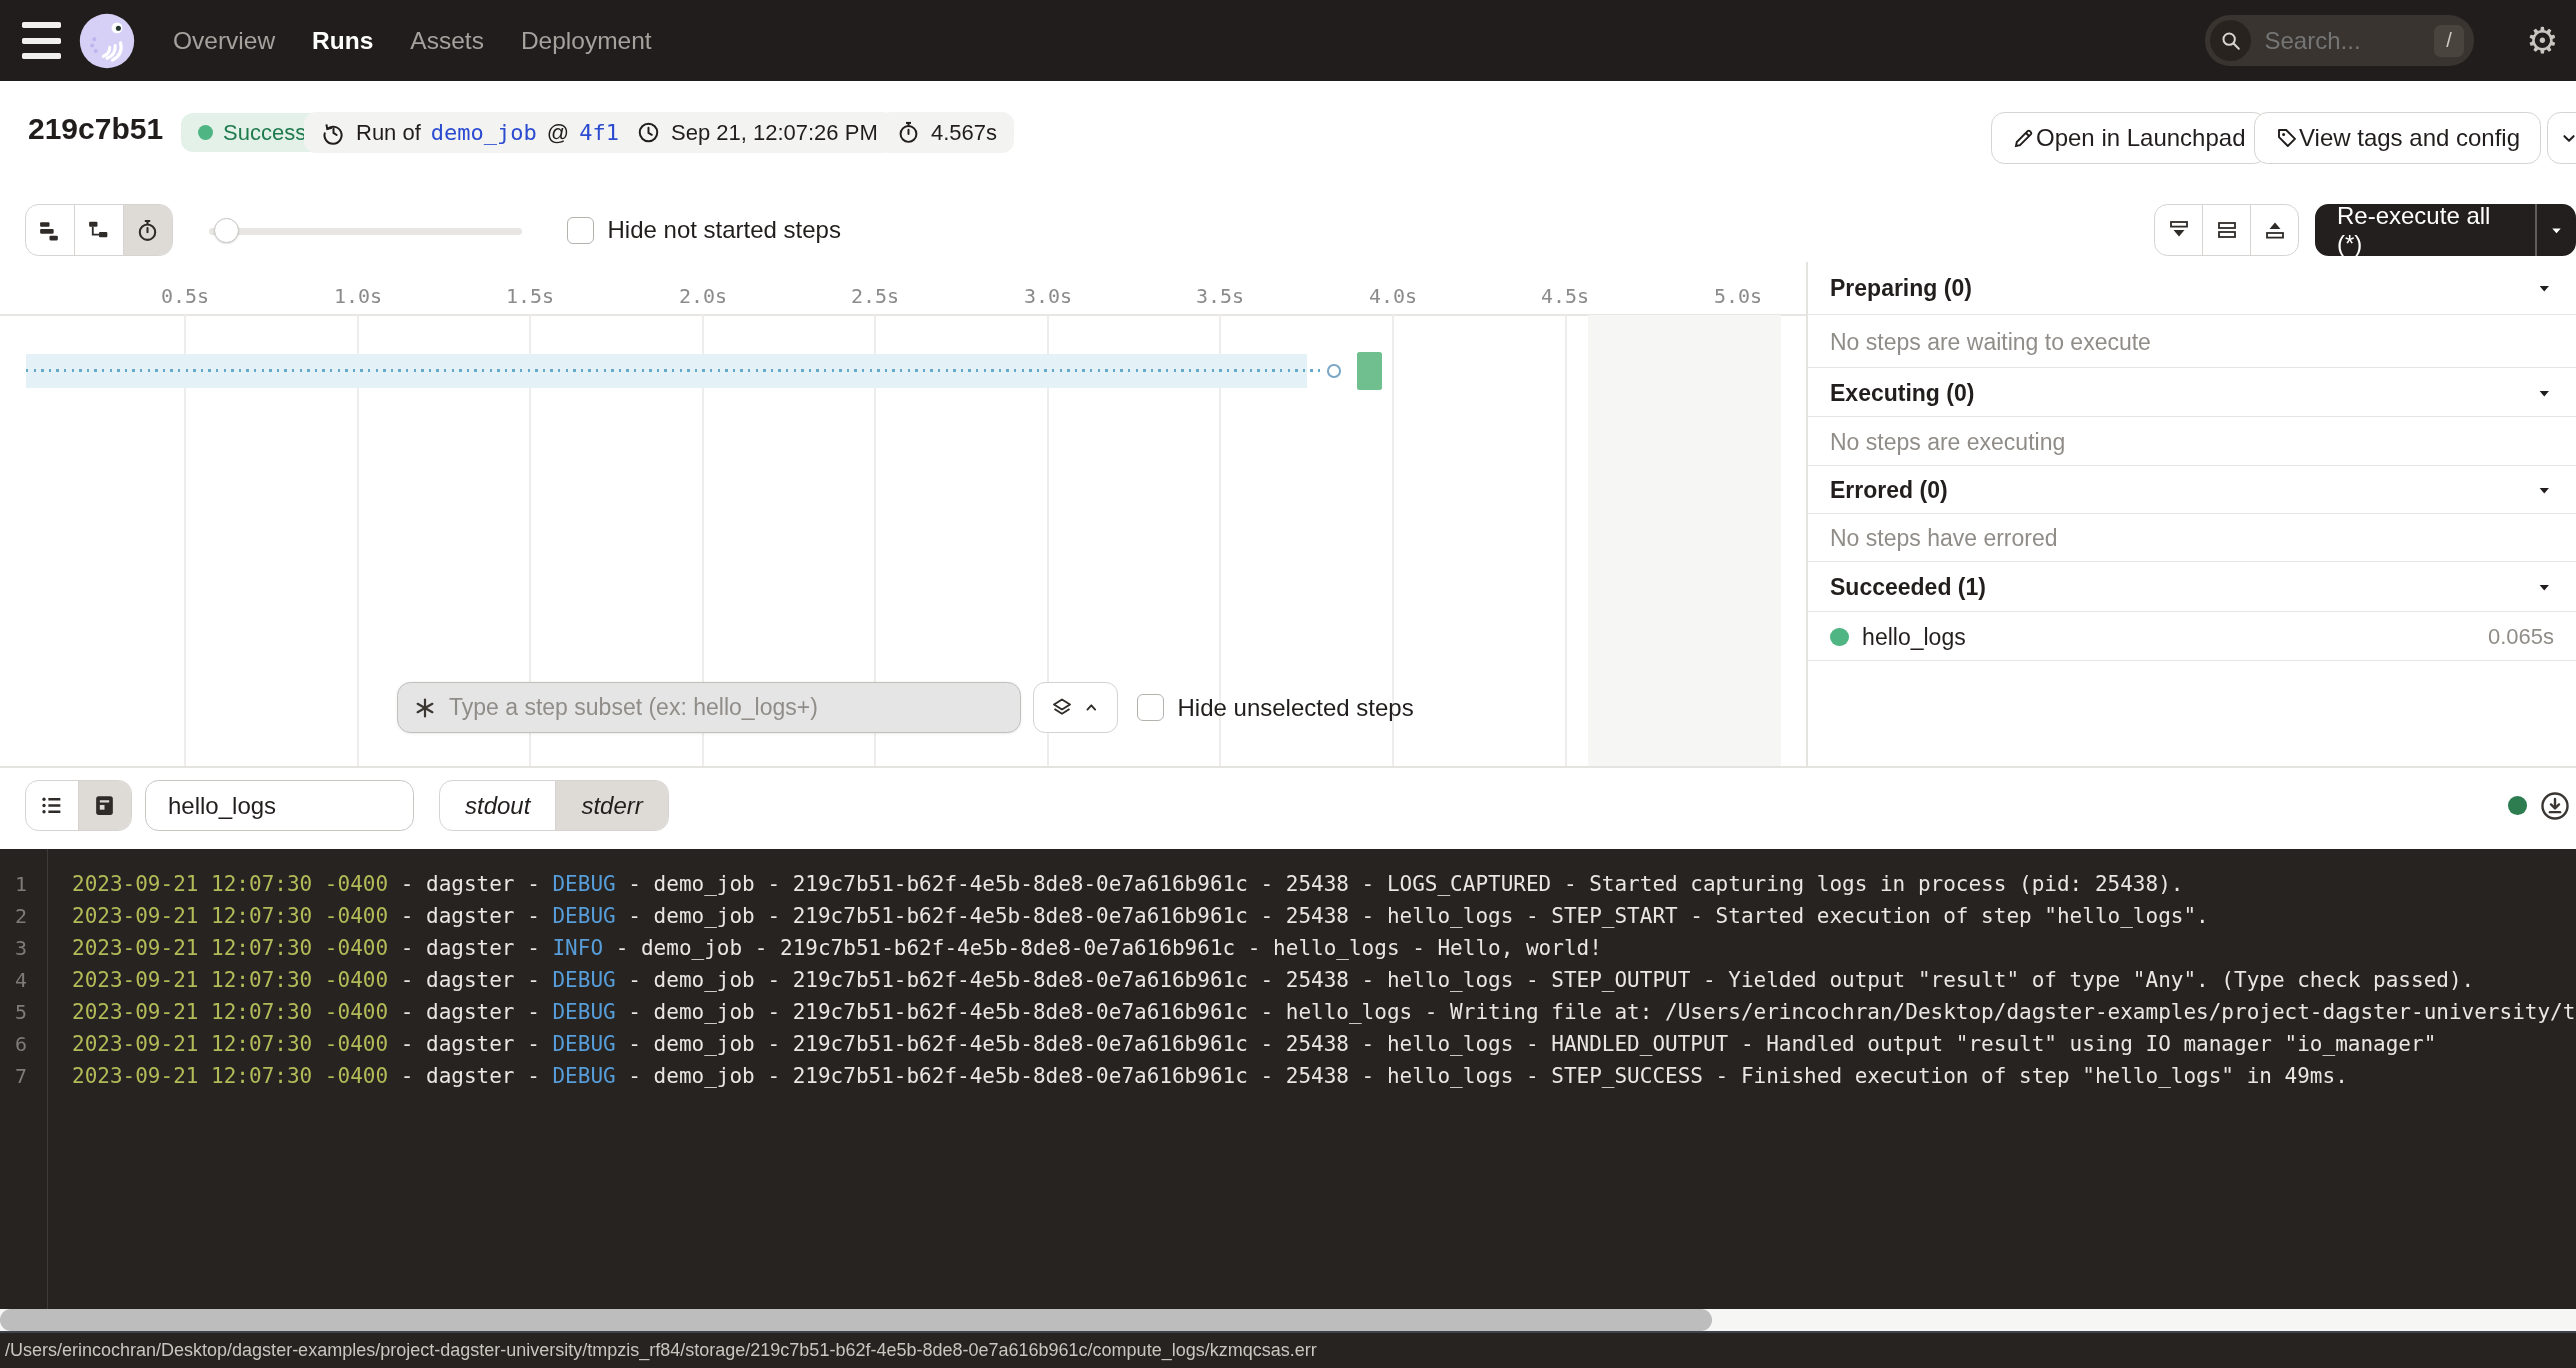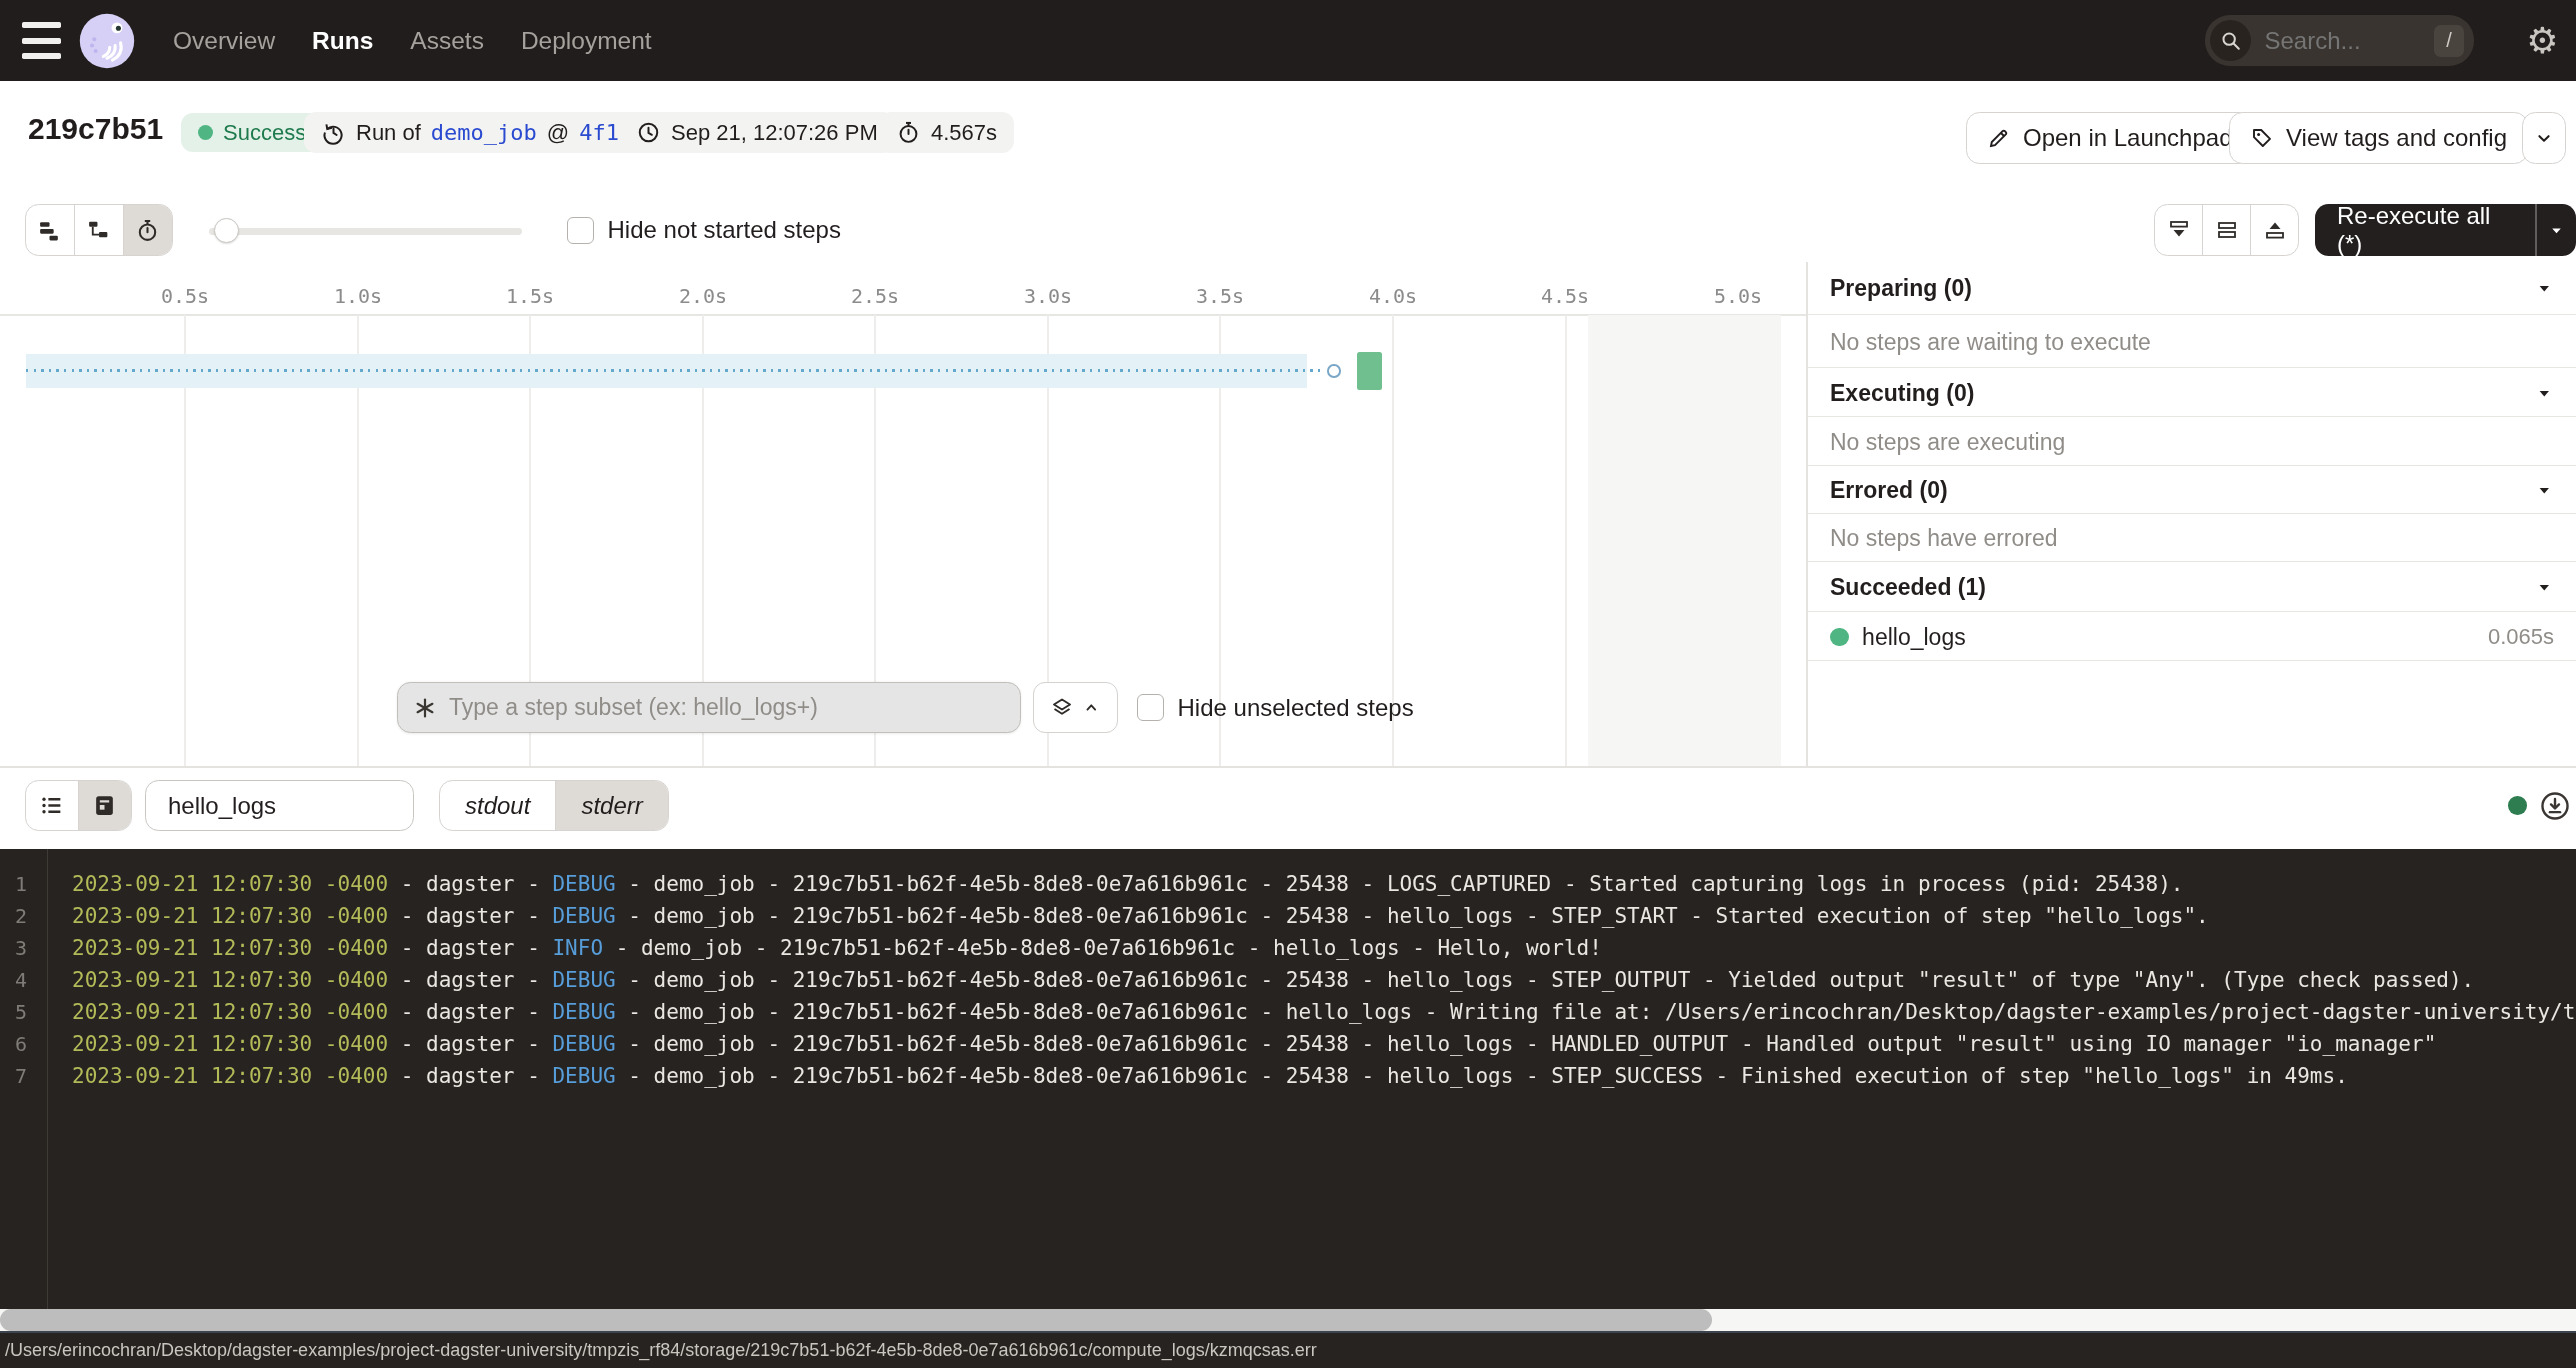--- a/index.html
+++ b/index.html
@@ -23,21 +23,21 @@
 
   
   #run-id{position:absolute;left:28px;top:112px;font-size:30px;font-weight:700;color:#211d1c;}
   .badge{position:absolute;top:113px;height:39px;border-radius:12px;display:flex;align-items:center;padding:0 17px;gap:10px;}
   #status-badge{left:181px;background:var(--c-success_bg);color:var(--c-success_text);font-size:22px;}
   #status-badge .dot{width:15px;height:15px;border-radius:50%;background:var(--c-success_green);}
   .tag{position:absolute;top:112px;height:41px;border-radius:12px;background:#f3f3f1;display:flex;align-items:center;padding:0 17px;gap:10px;font-size:22px;color:#211d1c;}
   .tag .mono-blue{font-family:"DejaVu Sans Mono",monospace;color:var(--c-accent_blue);font-size:22px;}
   .tag .ticon{color:#211d1c;}
   #tag-runof{left:304px;} #tag-time{left:619px;} #tag-duration{left:879px;}
-  .btn{position:absolute;top:112px;height:52px;border-radius:13.5px;border:1.7px solid #d6d3d0;background:#fff;display:flex;align-items:center;gap:12px;padding:0 20px;font-size:24px;color:#211d1c;box-sizing:border-box;cursor:pointer;}
+  .btn{position:absolute;top:112px;height:52px;border-radius:13.5px;border:1.7px solid #d6d3d0;background:#fff;display:flex;align-items:center;gap:0;padding:0 20px;font-size:24px;color:#211d1c;box-sizing:border-box;cursor:pointer;margin-left:25px;}
   #btn-launchpad{left:1966px;} #btn-tagsconfig{left:2229px;}
   #btn-more{left:2522px;width:44px;padding:0;justify-content:center;}
 
   
   .seg{position:absolute;top:204px;height:52px;border:1.7px solid #d6d3d0;border-radius:13.5px;background:#fff;display:flex;box-sizing:border-box;overflow:hidden;}
   .seg .cell{display:flex;align-items:center;justify-content:center;color:#2f2b28;cursor:pointer;border-left:1.7px solid #d6d3d0;font-style:italic;}
   .seg .cell:first-child{border-left:0;}
   .seg .cell.active{background:#dedbd7;}
   #seg-view{left:24.5px;} #seg-view .cell{width:48px;}
   #seg-panels{left:2154px;} #seg-panels .cell{width:47px;}

